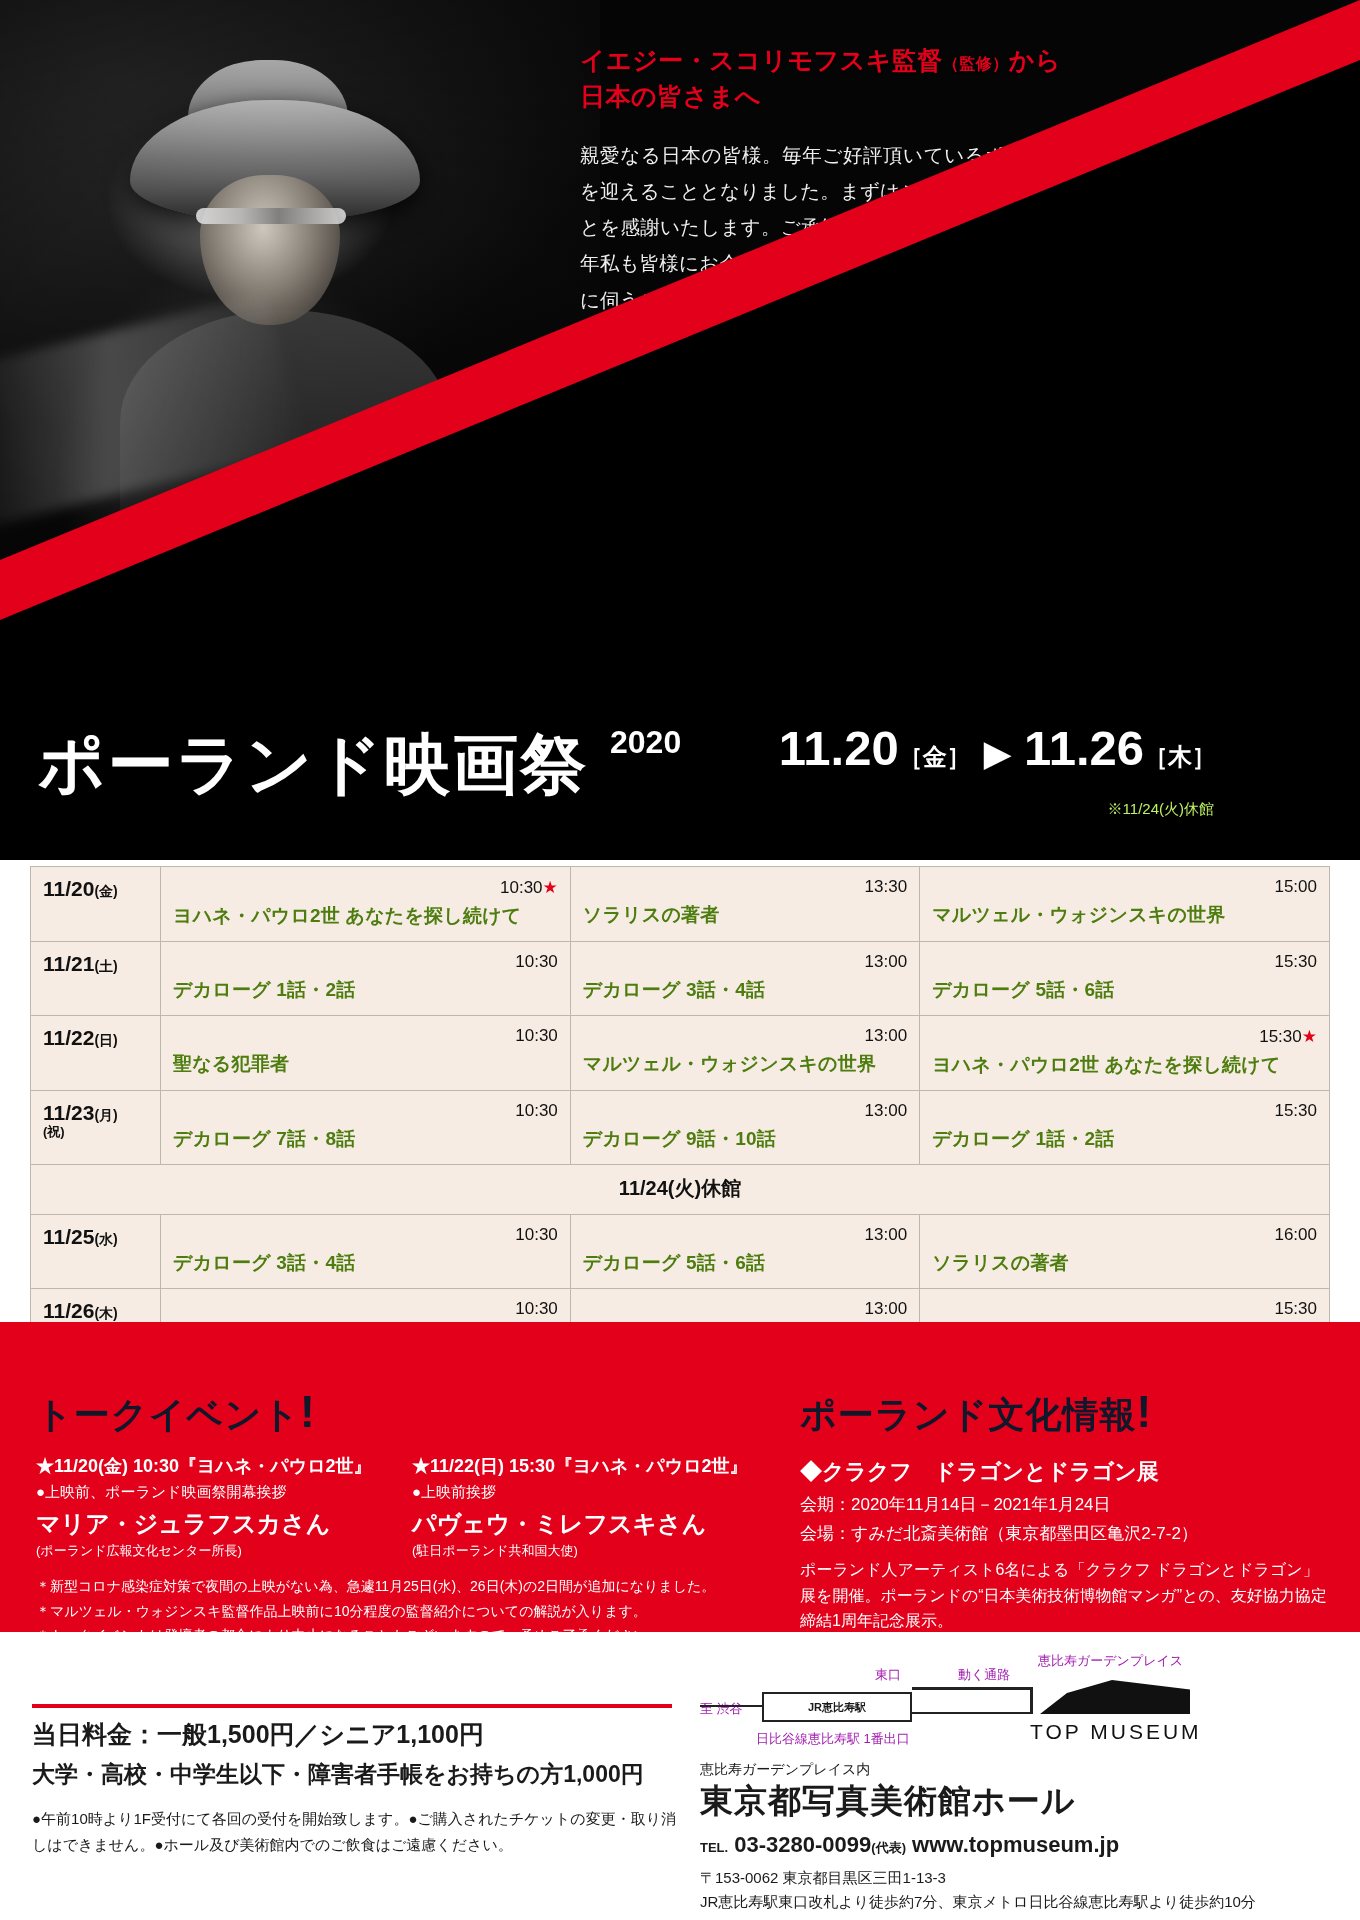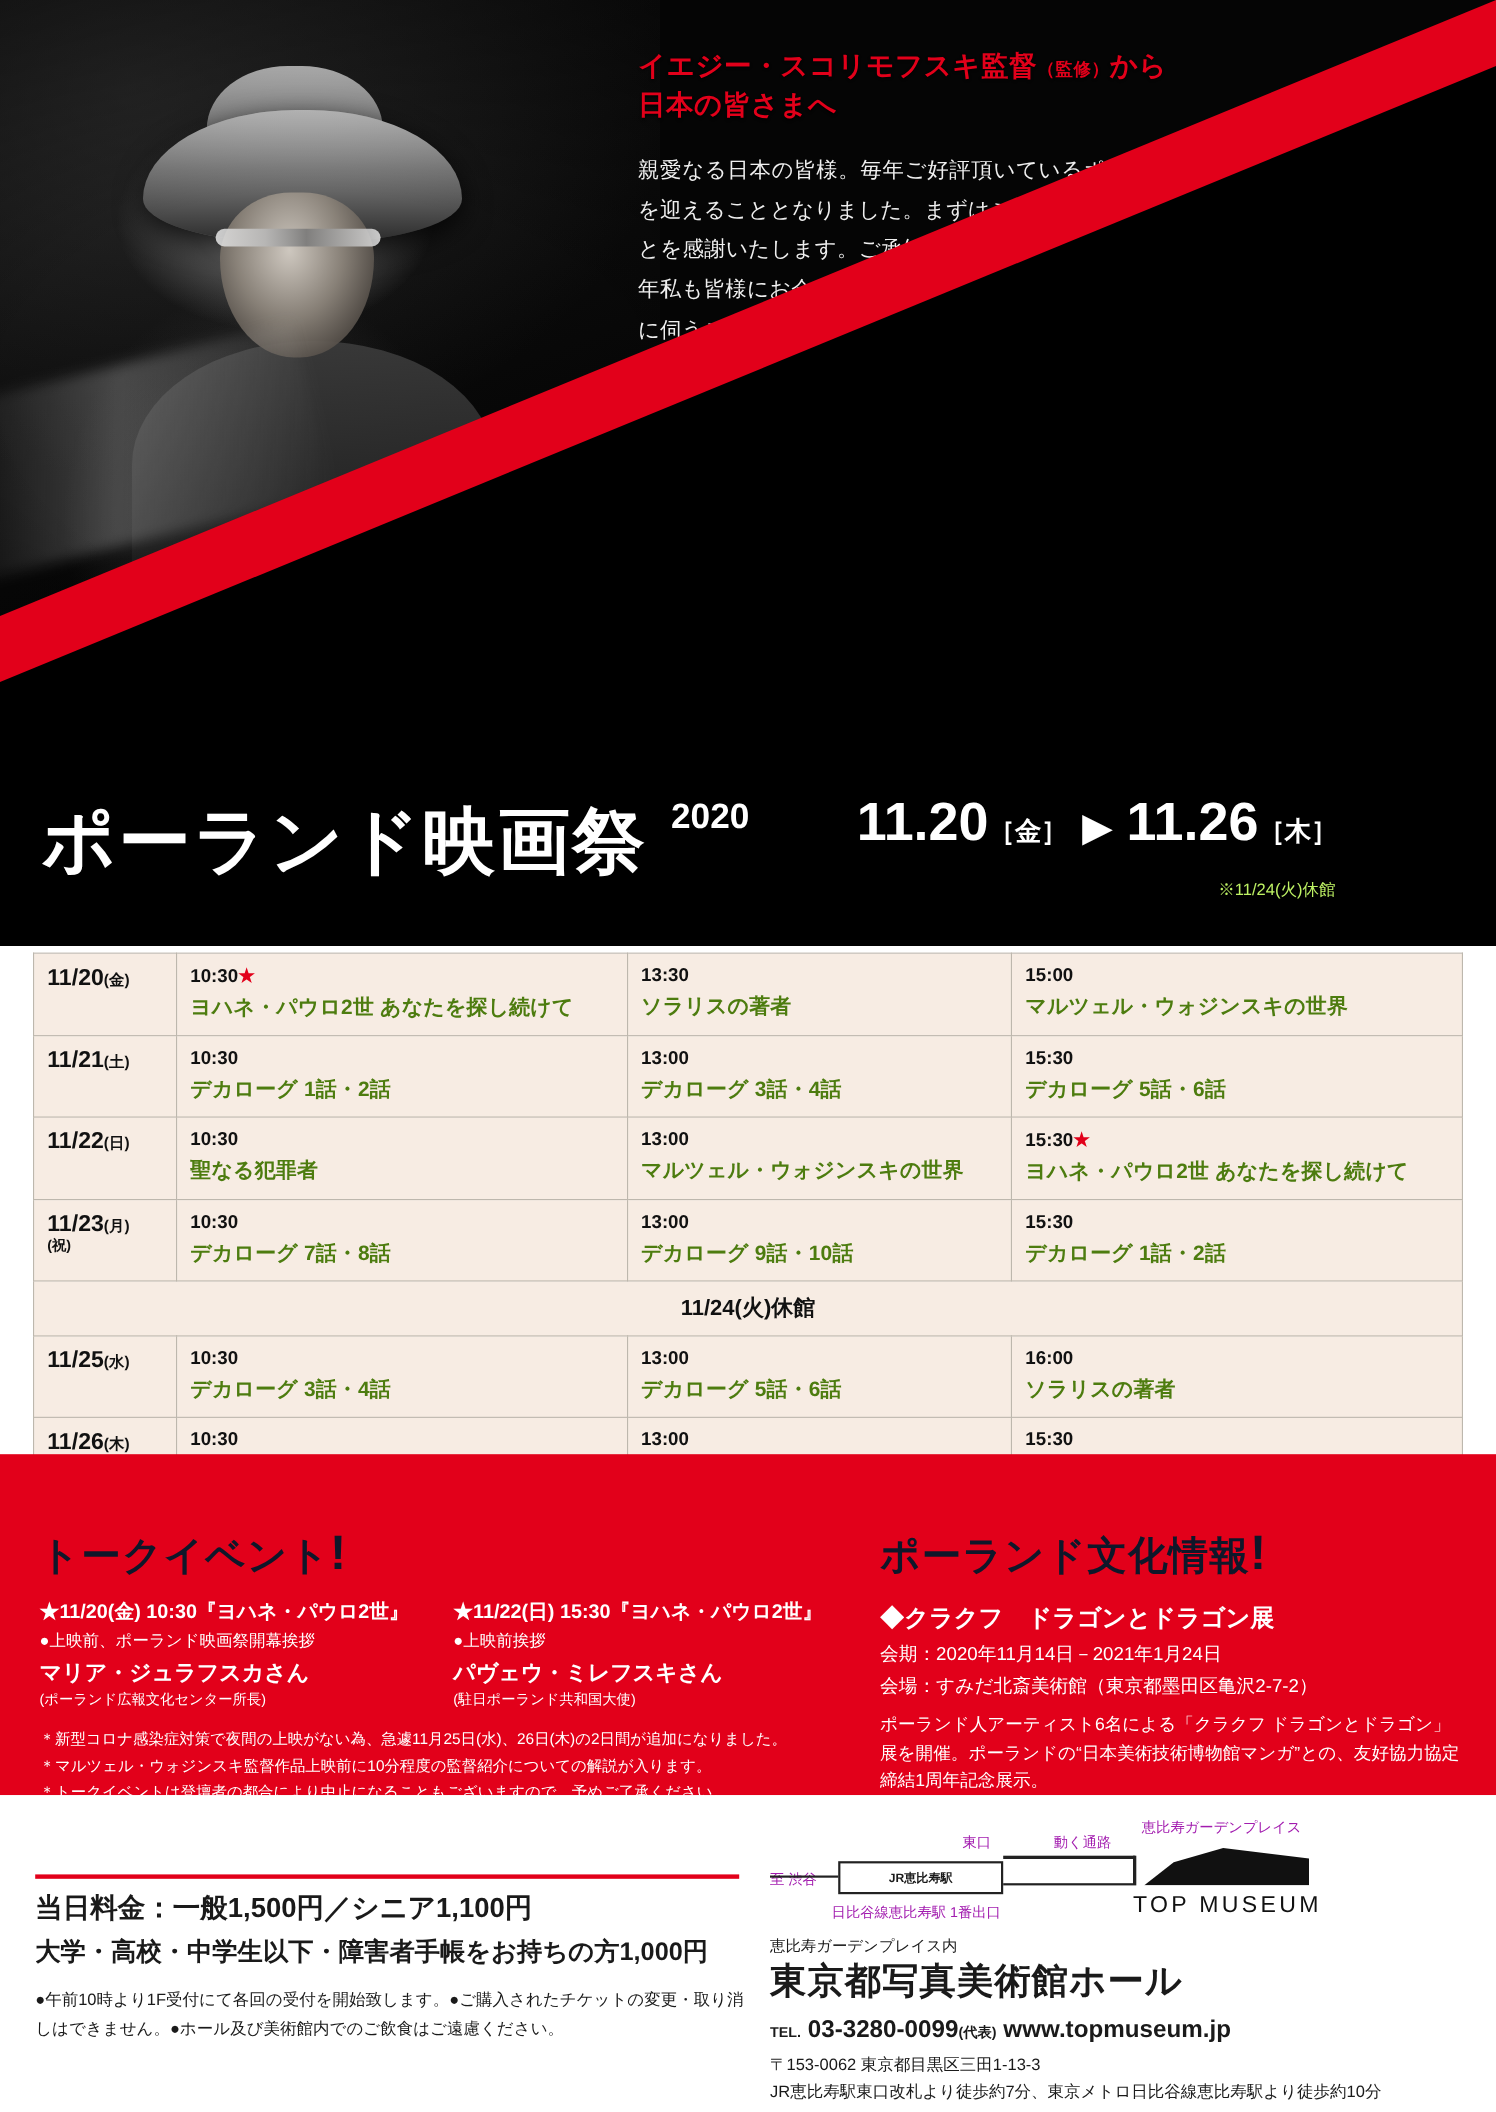--- a/index.html
+++ b/index.html
@@ -133,21 +133,21 @@
     padding:10px 12px 12px 12px;
     vertical-align:top;
     background:#f7ece3;
   }
   td.daycell {
     width:130px; background:#e3d8c3; text-align:left; white-space:nowrap;
     font-weight:bold; font-size:21px; color:#111; padding-top:14px;
   }
   td.daycell .dw2 { font-size:14px; }
   td.daycell .sub { display:block; font-size:13px; font-weight:bold; margin-top:-2px;}
-  .tm { font-size:17px; font-weight:bold; color:#111; margin-bottom:5px; }
+  .tm { font-size:17px; font-weight:normal; color:#111; margin-bottom:5px;text-align:right; }
   .ti { font-size:19px; font-weight:bold; color:#4d7c0f; letter-spacing:.2px; }
   .star { color:#e2001a; font-size:17px; }
   td.closed {
     text-align:center; font-weight:bold; font-size:20px; background:#ffffff; color:#111;
     padding:8px;
   }
 
   
   .redpanel {
     position:absolute; left:0; top:1322px; width:1360px; height:310px; background:#e2001a;
@@ -156,21 +156,21 @@
     color:#0f172a; font-weight:bold; font-size:36px; letter-spacing:1px;margin-top:47px;
   }
   .rp-head .bang { font-size:44px; }
   .talk { position:absolute; left:36px; top:18px; width:740px; color:#fff; }
   .culture { position:absolute; left:800px; top:18px; width:530px; color:#fff; }
 
   .talk-cols { display:flex; gap:24px; margin-top:14px; }
   .talk-col { width:352px; }
   .tc-head { font-size:18px; font-weight:bold; color:#fff; }
   .tc-sub { font-size:15px; margin-top:5px; }
-  .tc-name { font-size:20px; font-weight:bold; margin-top:6px; }
+  .tc-name { font-size:24px; font-weight:bold; margin-top:6px; }
   .tc-role { font-size:13px; margin-top:2px; }
   .notes { margin-top:14px; font-size:14px; line-height:1.75; color:#fff; }
 
   .cu-title { font-size:22px; font-weight:bold; margin-top:17px; }
   .cu-line { font-size:17px; margin-top:6px; }
   .cu-body { font-size:16px; line-height:1.6; margin-top:12px; }
 
   
   .footer { position:absolute; left:0; top:1632px; width:1360px; height:288px; background:#fff; }
   .fl { position:absolute; left:32px; top:86px; width:650px; }

